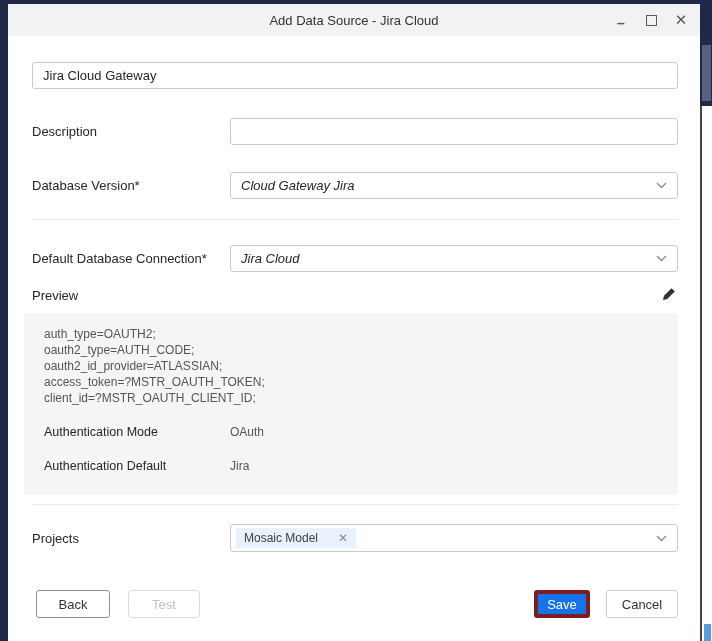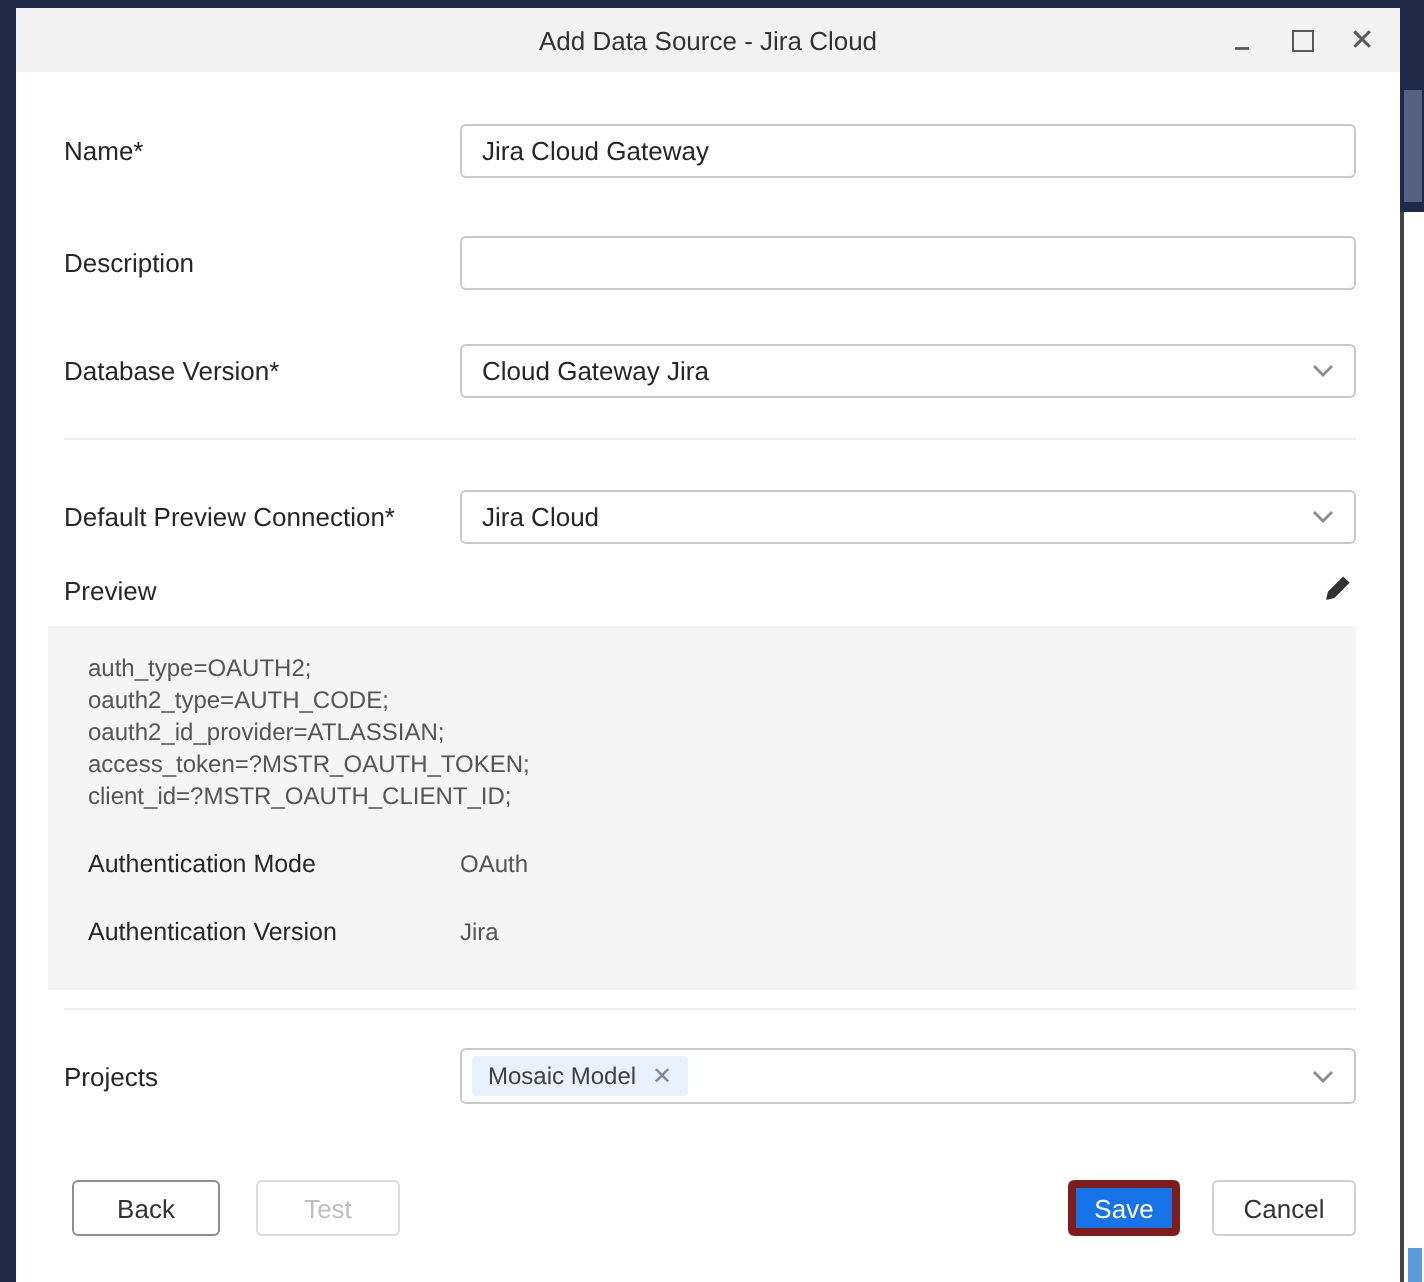--- a/index.html
+++ b/index.html
@@ -64,21 +64,21 @@
   .row-projects { top: 488px; }
 
   .text-input {
     width: 100%; height: 27px; border: 1px solid #c9c9c9; border-radius: 3px;
     font-family: "Liberation Sans", "DejaVu Sans", sans-serif;
     font-size: 13px; color: #262626; padding: 0 10px; background: #ffffff; outline: none;
   }
   .select {
     width: 100%; height: 27px; border: 1px solid #c9c9c9; border-radius: 3px;
     background: #ffffff; display: flex; align-items: center; padding: 0 10px;
-    font-size: 13px; color: #262626; cursor: pointer;
+    font-size: 13px; color: #262626; cursor: pointer; font-style: italic;
   }
   .select .chev { margin-left: auto; display: flex; align-items: center; }
 
   .preview-label { font-size: 13px; color: #262626; }
   .edit-btn {
     margin-left: auto; background: transparent; border: none; cursor: pointer;
     display: flex; align-items: center; margin-right: 2px;
   }
 
   .panel {
@@ -92,21 +92,21 @@
   .pr-mode { top: 112px; justify-content: space-between; }
   .pr-svc  { top: 146px; }
   .conn-line { line-height: 16px; }
 
   .multiselect {
     width: 100%; height: 28px; border: 1px solid #c9c9c9; border-radius: 3px;
     background: #ffffff; display: flex; align-items: center; padding: 0 10px 0 5px;
     cursor: pointer;
   }
   .chip {
-    display: flex; align-items: center; gap: 8px; height: 20px;
+    display: flex; align-items: center; gap: 20px; height: 20px;
     background: #e8f1fc; border-radius: 2px; padding: 0 8px;
     font-size: 12px; color: #404040;
   }
   .chip-x { color: #7d8aa0; font-size: 12px; cursor: pointer; line-height: 1; }
   .multiselect .chev { margin-left: auto; display: flex; align-items: center; }
 
   .buttons-row { position: absolute; left: 28px; right: 22px; top: 554px; display: flex; align-items: center; }
   .btn {
     height: 28px; border-radius: 3px; font-size: 13px; cursor: pointer;
     font-family: "Liberation Sans", "DejaVu Sans", sans-serif;
@@ -143,21 +143,20 @@
       </button>
       <button class="win-btn">
         <span class="icon-close">✕</span>
       </button>
     </div>
   </div>
 
   <div class="body">
 
     <div class="row row-name">
-      <span class="label">Name*</span>
       <span class="field">
         <input class="text-input" type="text" value="Jira Cloud Gateway" style="">
       </span>
     </div>
 
     <div class="row row-desc">
       <span class="label">Description</span>
       <span class="field">
         <input class="text-input" type="text" value="" style="">
       </span>
@@ -173,21 +172,21 @@
                 <polyline points="1,1 5.5,5.5 10,1" fill="none" stroke="#8c8c8c" stroke-width="1.4"></polyline>
               </svg>
           </span>
         </div>
       </span>
     </div>
 
     <div class="divider1"></div>
 
     <div class="row row-defconn">
-      <span class="label">Default Preview Connection*</span>
+      <span class="label">Default Database Connection*</span>
       <span class="field">
         <div class="select">
           <span>Jira Cloud</span>
           <span class="chev">
             <svg width="11" height="7" viewBox="0 0 11 7">
                 <polyline points="1,1 5.5,5.5 10,1" fill="none" stroke="#8c8c8c" stroke-width="1.4"></polyline>
               </svg>
           </span>
         </div>
       </span>
@@ -212,21 +211,21 @@
           <div class="conn-line">oauth2_id_provider=ATLASSIAN;</div>
           <div class="conn-line">access_token=?MSTR_OAUTH_TOKEN;</div>
           <div class="conn-line">client_id=?MSTR_OAUTH_CLIENT_ID;</div>
         </span>
       </div>
       <div class="panel-row pr-mode">
         <span class="plabel">Authentication Mode</span>
         <span class="pvalue">OAuth</span>
       </div>
       <div class="panel-row pr-svc">
-        <span class="plabel">Authentication Version</span>
+        <span class="plabel">Authentication Default</span>
         <span class="pvalue">Jira</span>
       </div>
     </div>
 
     <div class="divider2"></div>
 
     <div class="row row-projects">
       <span class="label">Projects</span>
       <span class="field">
         <div class="multiselect">

